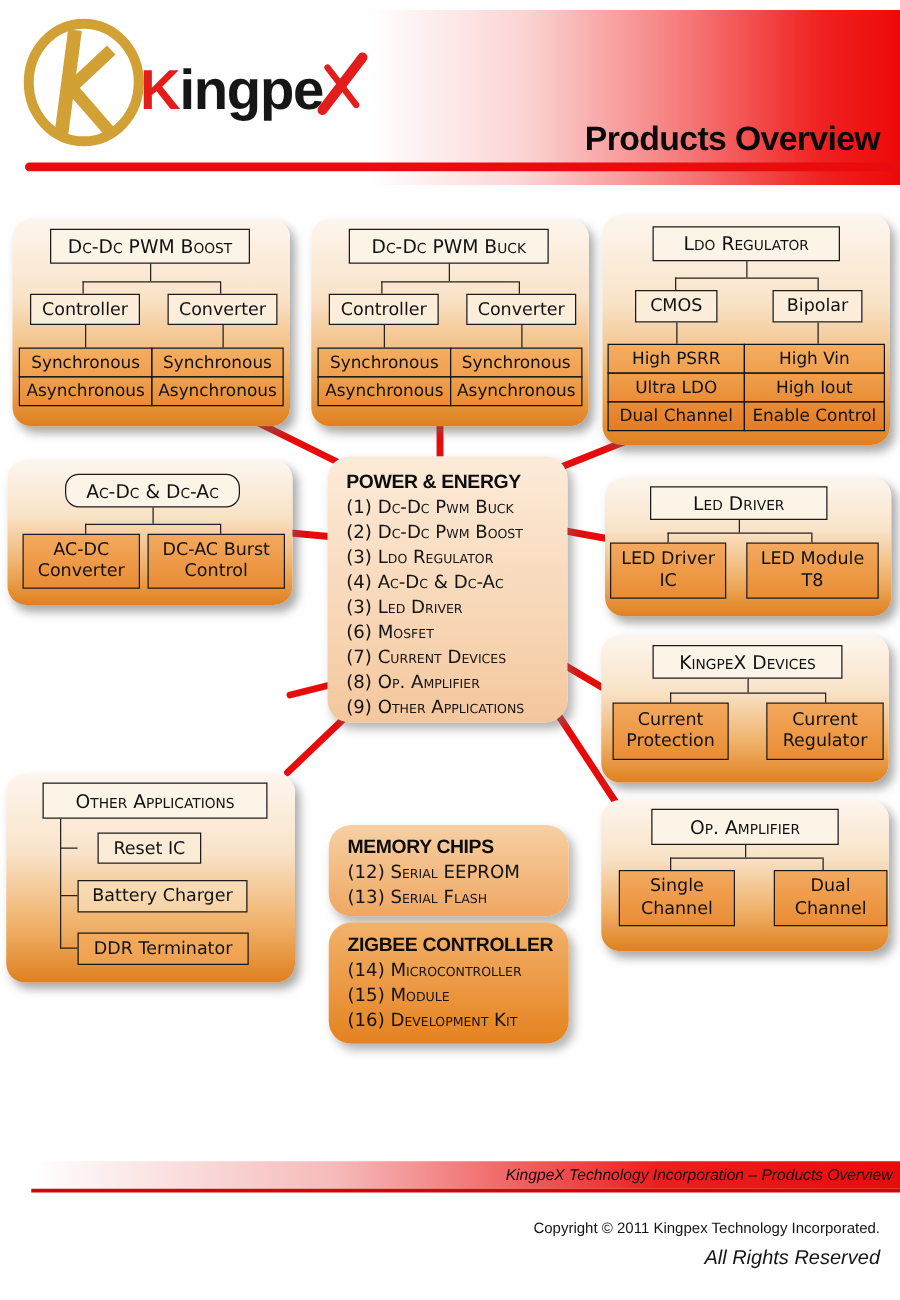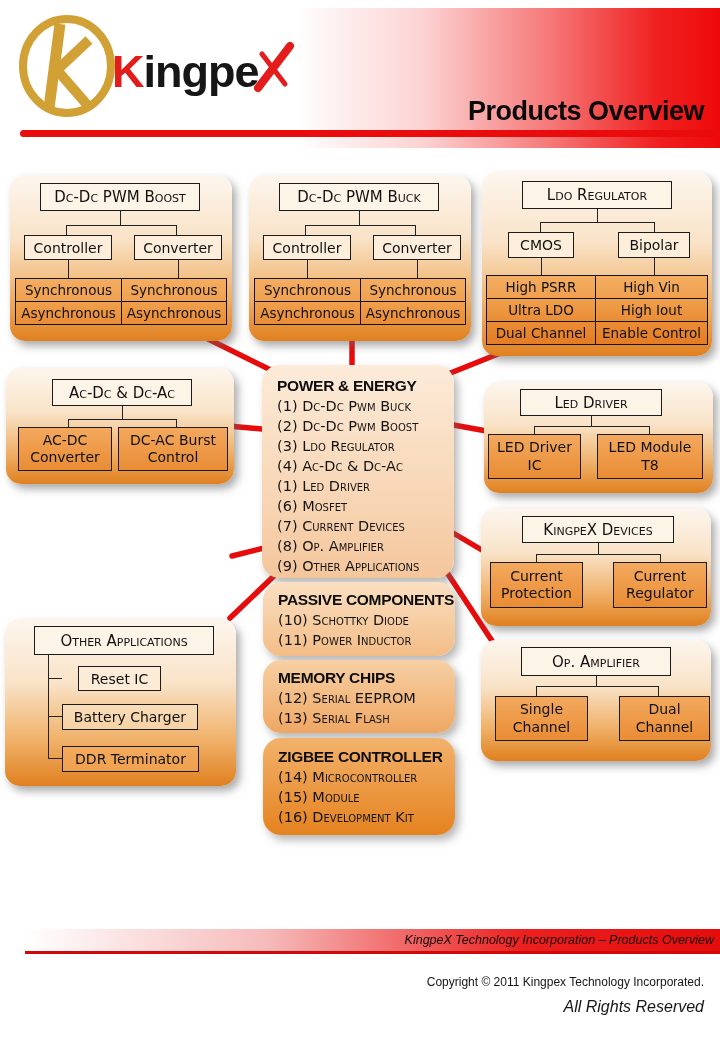--- a/index.html
+++ b/index.html
@@ -155,21 +155,21 @@
       <div class="cell">Dual Channel</div>
     </div>
     <div class="col" style="left:113px;top:103px;width:113px;">
       <div class="cell">High Vin</div>
       <div class="cell">High Iout</div>
       <div class="cell">Enable Control</div>
     </div>
   </div>
 
   <div class="panel" style="left:6px;top:368px;width:228px;height:116px;">
-    <div class="node title-node" style="left:46px;top:11px;width:140px;height:27px;">Ac-Dc &amp; Dc-Ac</div>
+    <div class="node title-node" style="left:46px;top:11px;width:140px;height:27px;border-radius:11px;">Ac-Dc &amp; Dc-Ac</div>
     <div class="tline" style="left:116px;top:38px;width:1px;height:13px;"></div>
     <div class="tline" style="left:62px;top:51px;width:108px;height:1px;"></div>
     <div class="tline" style="left:62px;top:51px;width:1px;height:8px;"></div>
     <div class="tline" style="left:170px;top:51px;width:1px;height:8px;"></div>
     <div class="node leaf2" style="left:12px;top:59px;width:94px;height:44px;">AC-DC Converter</div>
     <div class="node leaf2" style="left:112px;top:59px;width:110px;height:44px;">DC-AC Burst Control</div>
   </div>
 
 
   <div class="panel" style="left:5px;top:619px;width:231px;height:167px;">
@@ -212,32 +212,27 @@
     <div class="node leaf2" style="left:14px;top:56px;width:93px;height:45px;">Single Channel</div>
     <div class="node leaf2" style="left:138px;top:56px;width:91px;height:45px;">Dual Channel</div>
   </div>
 
   <div class="cpanel cp-power" style="left:262px;top:365px;width:192px;height:213px;">
     <div class="cheading" style="top:12px;">POWER &amp; ENERGY</div>
     <div class="citem" style="top:33px;">(1) Dc-Dc Pwm Buck</div>
     <div class="citem" style="top:53px;">(2) Dc-Dc Pwm Boost</div>
     <div class="citem" style="top:73px;">(3) Ldo Regulator</div>
     <div class="citem" style="top:93px;">(4) Ac-Dc &amp; Dc-Ac</div>
-    <div class="citem" style="top:113px;">(1) Led Driver</div>
+    <div class="citem" style="top:113px;">(3) Led Driver</div>
     <div class="citem" style="top:133px;">(6) Mosfet</div>
     <div class="citem" style="top:153px;">(7) Current Devices</div>
     <div class="citem" style="top:173px;">(8) Op. Amplifier</div>
     <div class="citem" style="top:193px;">(9) Other Applications</div>
   </div>
 
-  <div class="cpanel cp-passive" style="left:263px;top:582px;width:192px;height:74px;">
-    <div class="cheading" style="top:9px;">PASSIVE COMPONENTS</div>
-    <div class="citem" style="top:30px;">(10) Schottky Diode</div>
-    <div class="citem" style="top:50px;">(11) Power Inductor</div>
-  </div>
 
   <div class="cpanel cp-memory" style="left:263px;top:660px;width:192px;height:73px;">
     <div class="cheading" style="top:9px;">MEMORY CHIPS</div>
     <div class="citem" style="top:30px;">(12) Serial EEPROM</div>
     <div class="citem" style="top:50px;">(13) Serial Flash</div>
   </div>
 
   <div class="cpanel cp-zigbee" style="left:263px;top:738px;width:192px;height:97px;">
     <div class="cheading" style="top:10px;">ZIGBEE CONTROLLER</div>
     <div class="citem" style="top:31px;">(14) Microcontroller</div>

